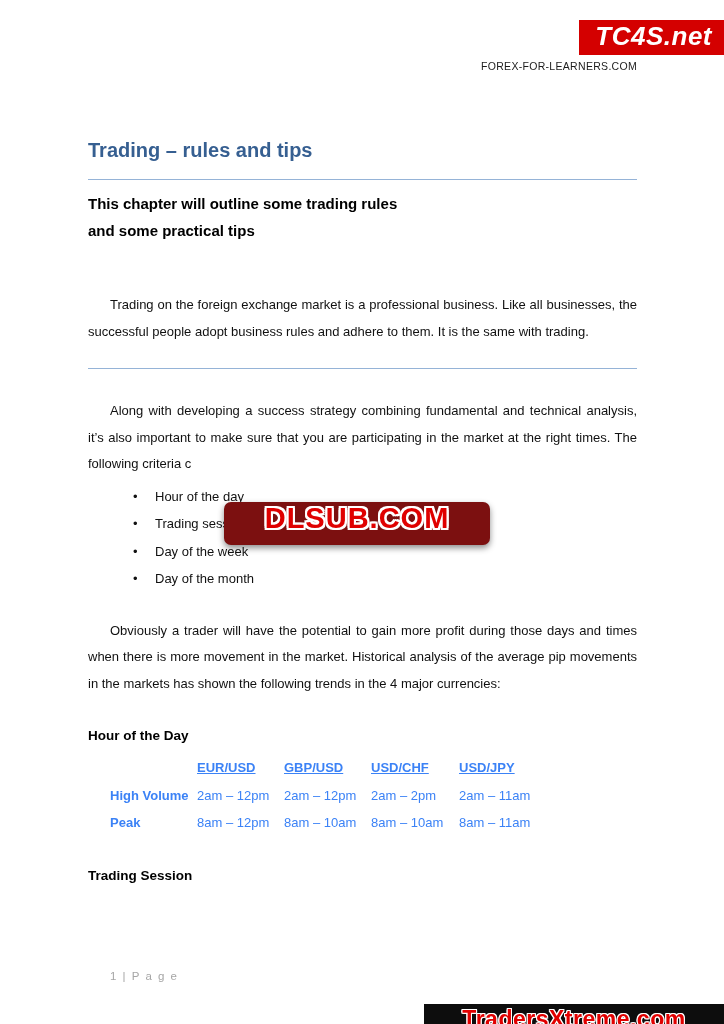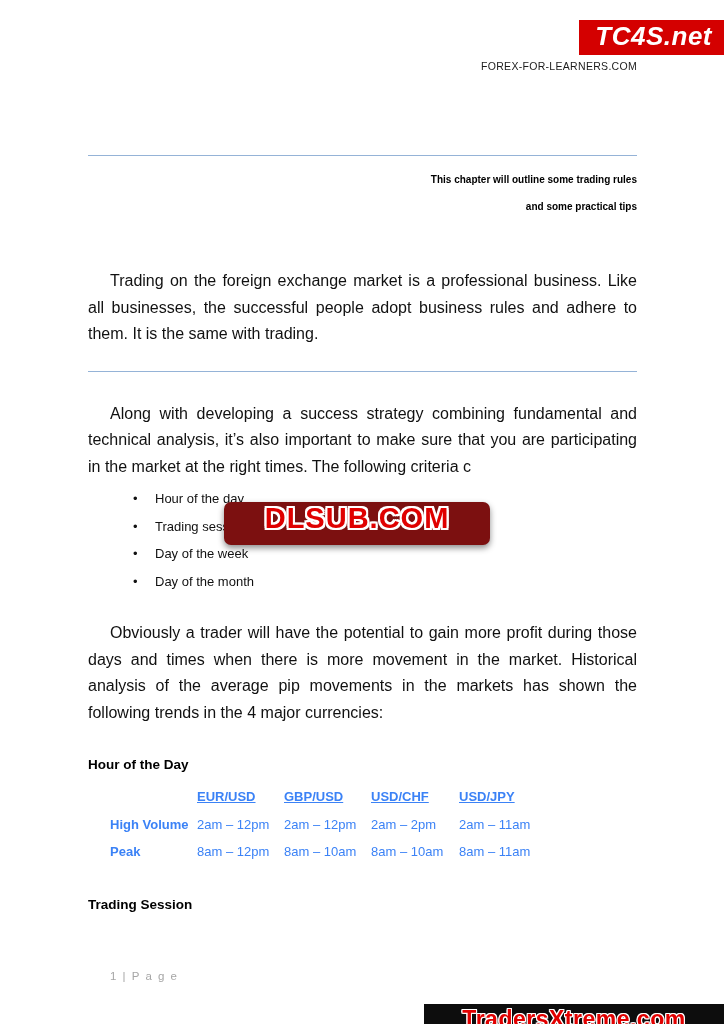--- a/index.html
+++ b/index.html
@@ -54,29 +54,28 @@
     line-height: 24px;
   }
   .rule {
     border: none;
     border-top: 1px solid #95B3D7;
     height: 0;
     margin-top: 17px;
   }
   .subtitle {
     margin-top: 10px;
-    font-size: 10px;
+    font-size: 15px;
     font-weight: bold;
     line-height: 27px;
     color: #000;
-    text-align: right;
   }
 
   p.body-para {
-    font-size: 16px;
+    font-size: 13px;
     line-height: 26.5px;
     text-align: justify;
     text-indent: 22px;
     color: #111;
   }
   .para-1 { margin-top: 48px; }
 
   h2.section-heading {
     margin-top: 44px;
     color: #365F91;
@@ -192,20 +191,21 @@
 
 <div class="page">
 
   <div class="logo-badge">
     <span>TC4S.net</span>
   </div>
   <div class="site-url">FOREX-FOR-LEARNERS.COM</div>
 
   <div class="content">
 
+    <h1 class="doc-title">Trading – rules and tips</h1>
     <hr class="rule">
 
     <div class="subtitle">
       <div>This chapter will outline some trading rules</div>
       <div>and some practical tips</div>
     </div>
 
     <p class="body-para para-1">Trading on the foreign exchange market is a professional business. Like all businesses, the successful people adopt business rules and adhere to them. It is the same with trading.</p>
 
     <hr class="rule rule-2">

